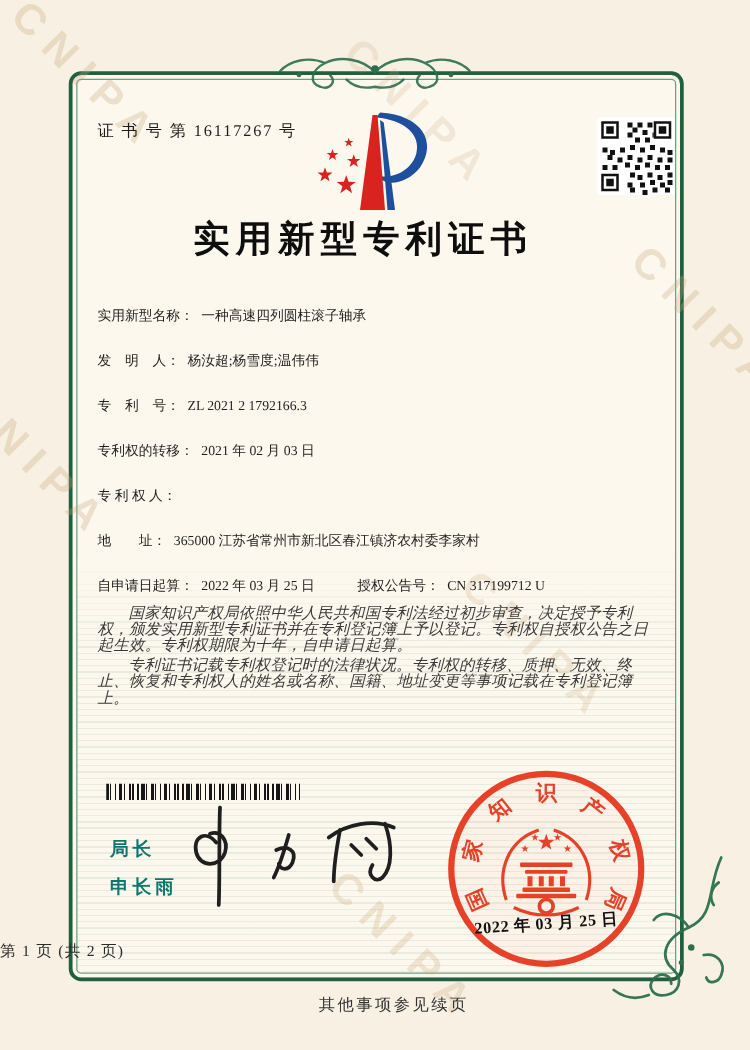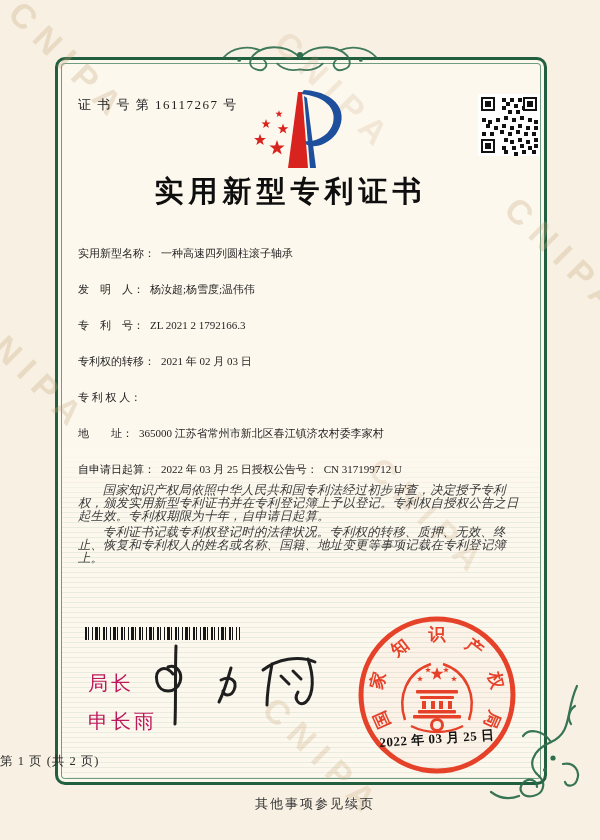--- a/index.html
+++ b/index.html
@@ -58,32 +58,32 @@
     20px 48px #111,30px 48px #111,38px 46px #111,46px 48px #111,52px 46px #111,
     22px 52px #111,32px 54px #111,40px 52px #111,50px 52px #111;}
   .title{
     position:absolute;left:0;width:581px;top:172px;text-align:center;
     font-size:29px;font-weight:700;letter-spacing:5px;color:#0e0e0e;
   }
   .fields{position:absolute;left:78px;top:243px;width:452px;}
   .frow{display:flex;font-size:11px;line-height:21.5px;margin-bottom:14.5px;color:#1f1f1f;}
   .flabel{white-space:pre;}
   .fvalue{margin-left:6px;white-space:pre;}
-  .fgroup2{display:flex;}
+  .fgroup2{margin-left:34px;display:flex;}
   .paras{position:absolute;left:78px;top:484px;width:446px;}
   .para{
     font-size:12.4px;line-height:13px;text-indent:2em;letter-spacing:.2px;
     color:#3a3a3a;margin:0 0 3px 0;font-style:italic;
   }
   .barcode{
     position:absolute;left:85px;top:627px;width:155px;height:13px;
     background:repeating-linear-gradient(90deg,#161616 0 2px,#fdf8ee 2px 3px,#161616 3px 4px,#fdf8ee 4px 7px,#161616 7px 8px,#fdf8ee 8px 10px,#161616 10px 13px,#fdf8ee 13px 14px,#161616 14px 15px,#fdf8ee 15px 18px);
   }
   .director{position:absolute;left:88px;top:670px;font-family:"Liberation Sans","DejaVu Sans",sans-serif;
-    font-weight:400;font-size:20px;letter-spacing:3px;color:#be185d;}
+    font-weight:700;font-size:15px;letter-spacing:3px;color:#0f766e;}
   .director div{margin-bottom:11px;}
   .signature{position:absolute;left:135px;top:640px;width:210px;height:90px;}
   .seal{position:absolute;left:352px;top:610px;width:170px;height:170px;opacity:.93;}
   .seal-date{
     position:absolute;left:352px;top:730px;width:170px;text-align:center;
     font-size:13px;font-weight:700;letter-spacing:.5px;color:#111;
     transform:rotate(-4deg);
   }
   .page-info{position:absolute;left:0;width:600px;top:753px;text-align:left;font-size:12.5px;color:#2b2b2b;letter-spacing:1px;}
   .footer-note{position:absolute;left:15px;width:600px;top:795px;text-align:center;font-size:13px;color:#333;letter-spacing:2px;}

